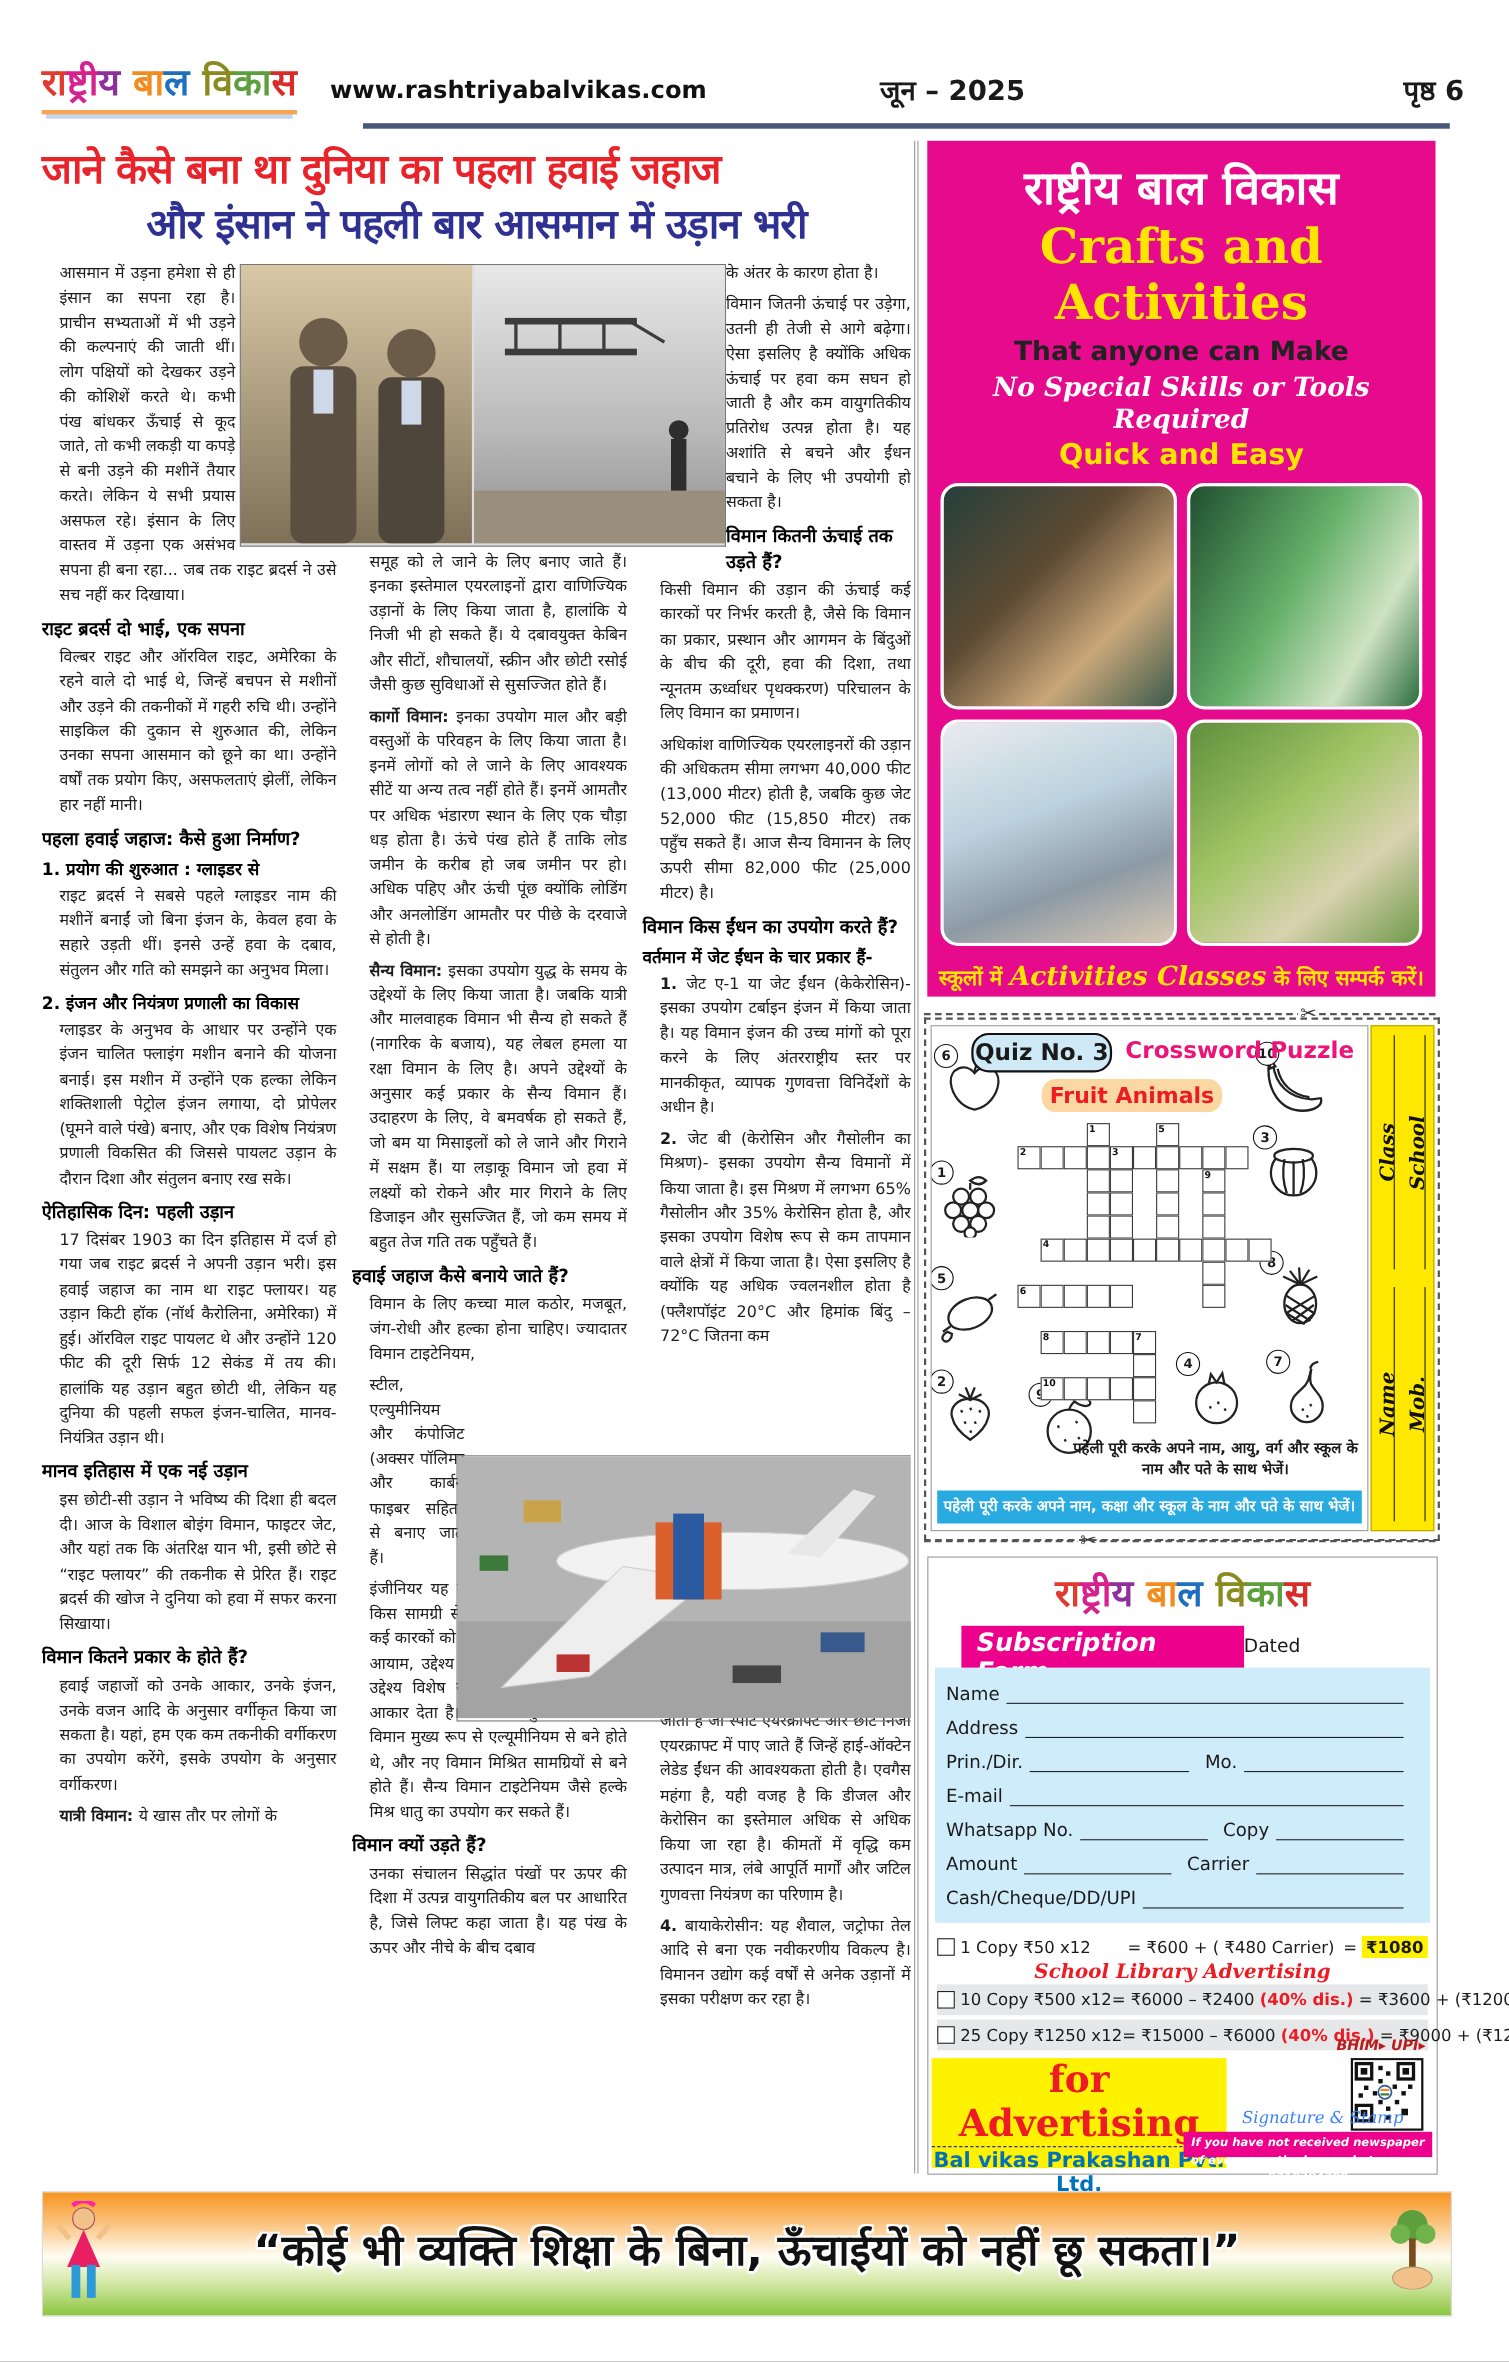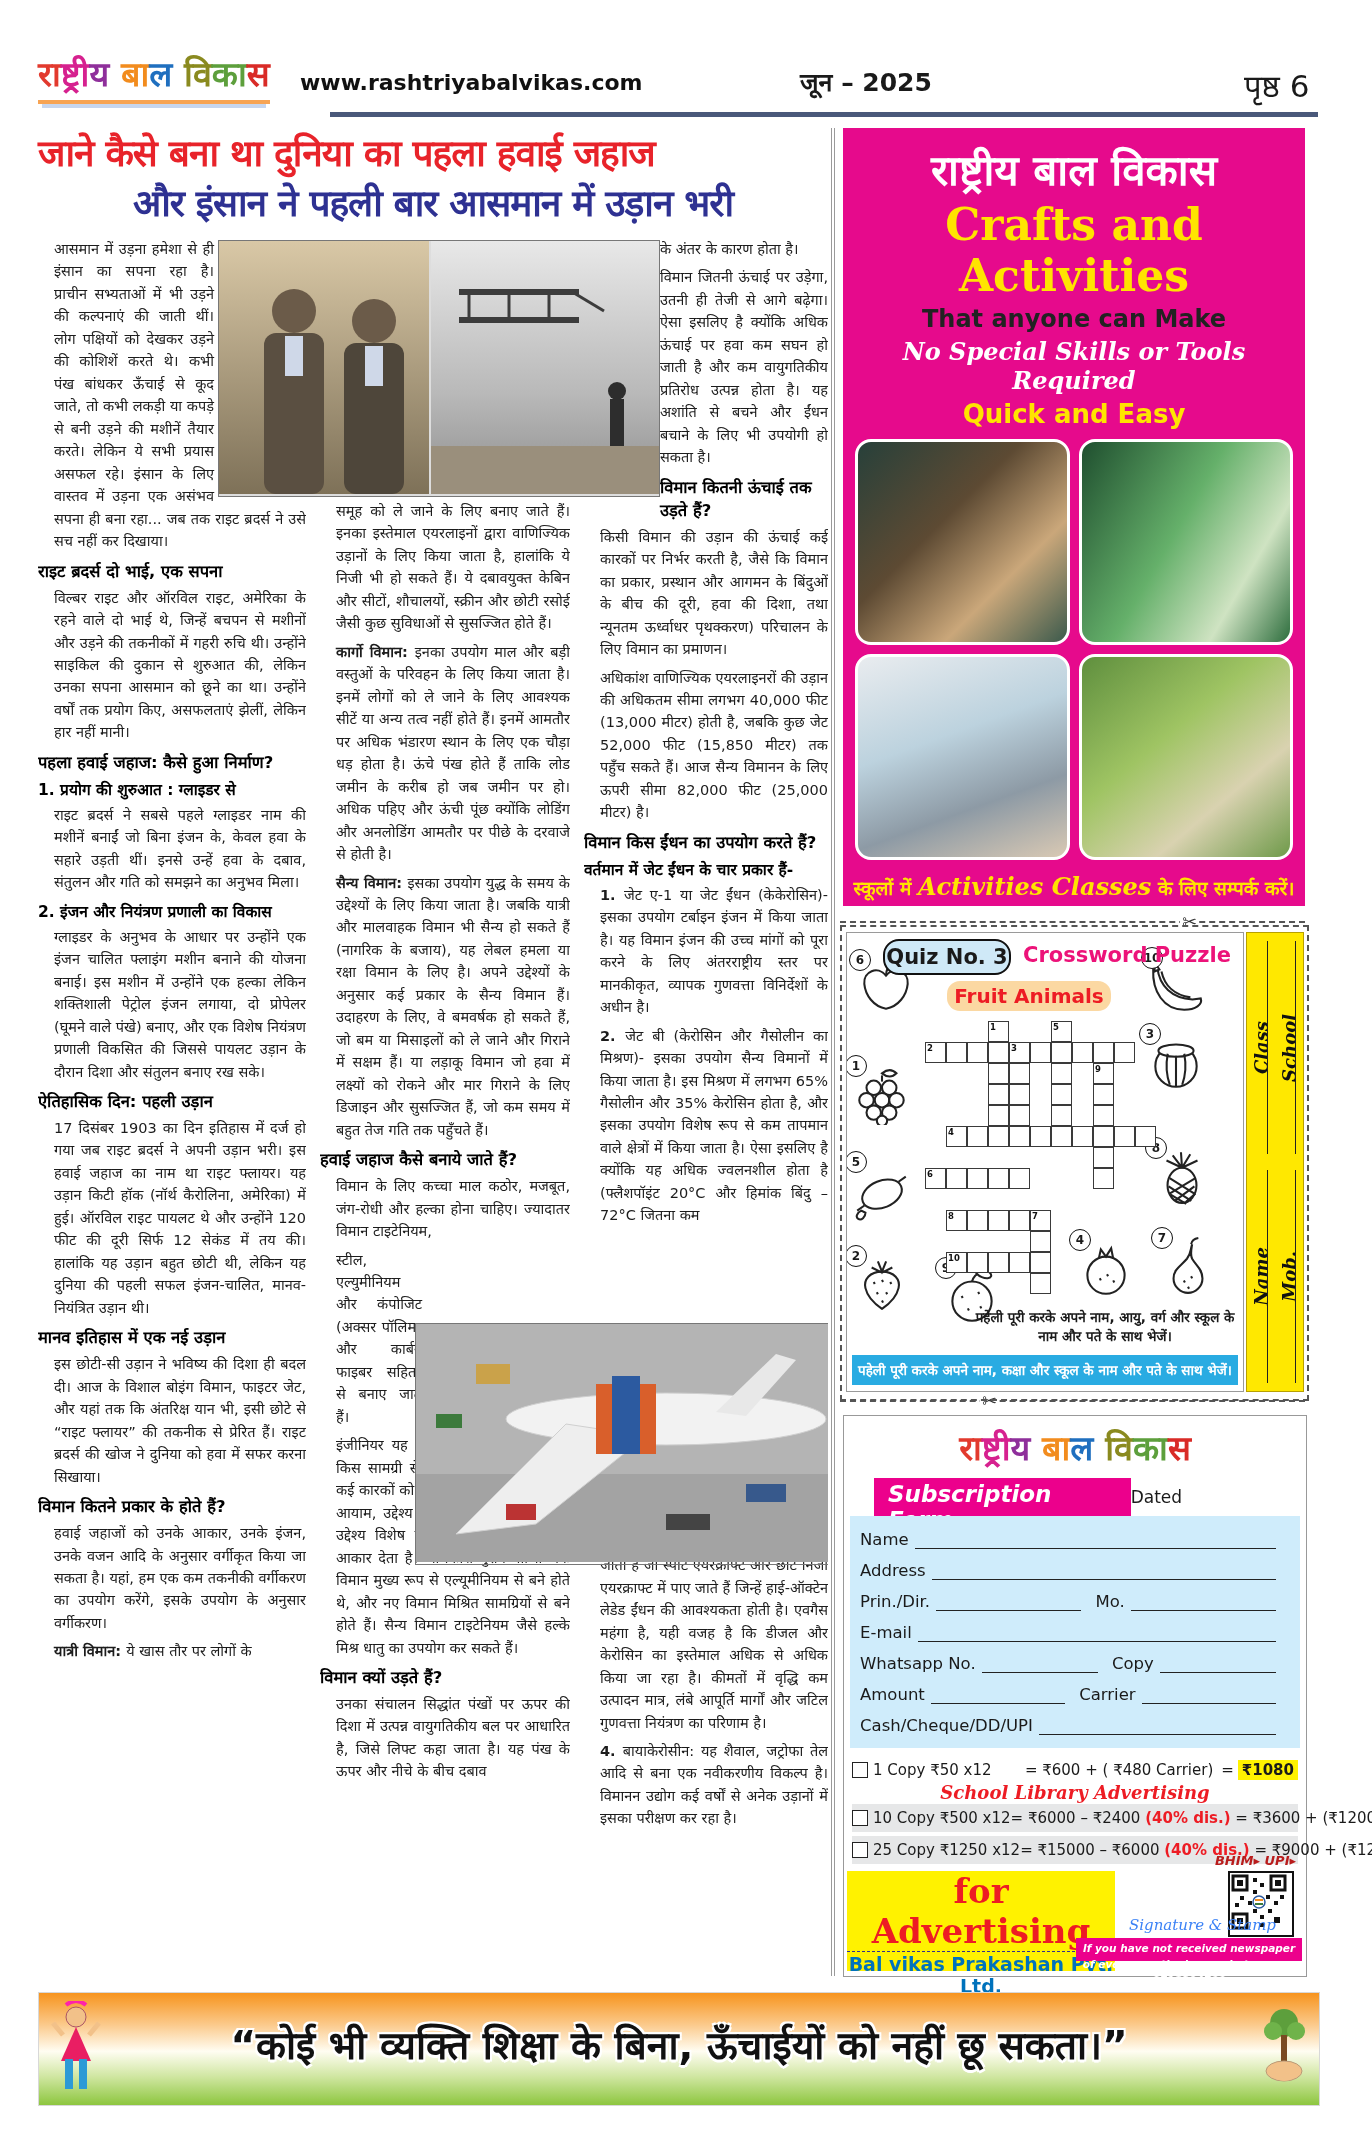--- a/index.html
+++ b/index.html
@@ -3,21 +3,21 @@
 <meta charset="utf-8">
 <style>
   html,body{margin:0;padding:0;background:#888;}
   .page{position:relative;width:1372px;height:2147px;background:#ffffff;
         font-family:"DejaVu Sans",sans-serif;color:#1a1a1a;overflow:hidden;margin:0 auto;}
   
   .masthead{position:absolute;left:38px;top:50px;font-size:34px;font-weight:bold;
             padding-bottom:4px;border-bottom:4px solid #f7a454;box-shadow:0 8px 0 -4px #c7d6ef;}
   .site-url{position:absolute;left:300px;top:70px;font-size:22px;font-weight:bold;color:#111;}
   .issue{position:absolute;left:800px;top:64px;font-size:25px;font-weight:bold;}
-  .pageno{position:absolute;left:1244px;top:64px;font-size:31px;font-weight:normal;}
+  .pageno{position:absolute;left:1276px;top:64px;font-size:25px;font-weight:bold;}
   .header-rule{position:absolute;left:330px;top:112px;width:988px;height:5px;background:#49587a;}
   .vsep{position:absolute;left:831px;top:128px;height:1848px;width:0;border-left:4px double #9a9a9a;}
   
   .headline1{position:absolute;left:38px;top:126px;width:790px;text-align:left;
              font-size:37px;font-weight:bold;color:#e8232a;letter-spacing:-1px;}
   .headline2{position:absolute;left:38px;top:176px;width:790px;text-align:center;
              font-size:37px;font-weight:bold;color:#2e3192;letter-spacing:-1px;}
   
   .article-body{position:absolute;left:38px;top:238px;width:790px;height:1742px;overflow:hidden;}
   .cols{display:flex;gap:14px;}

